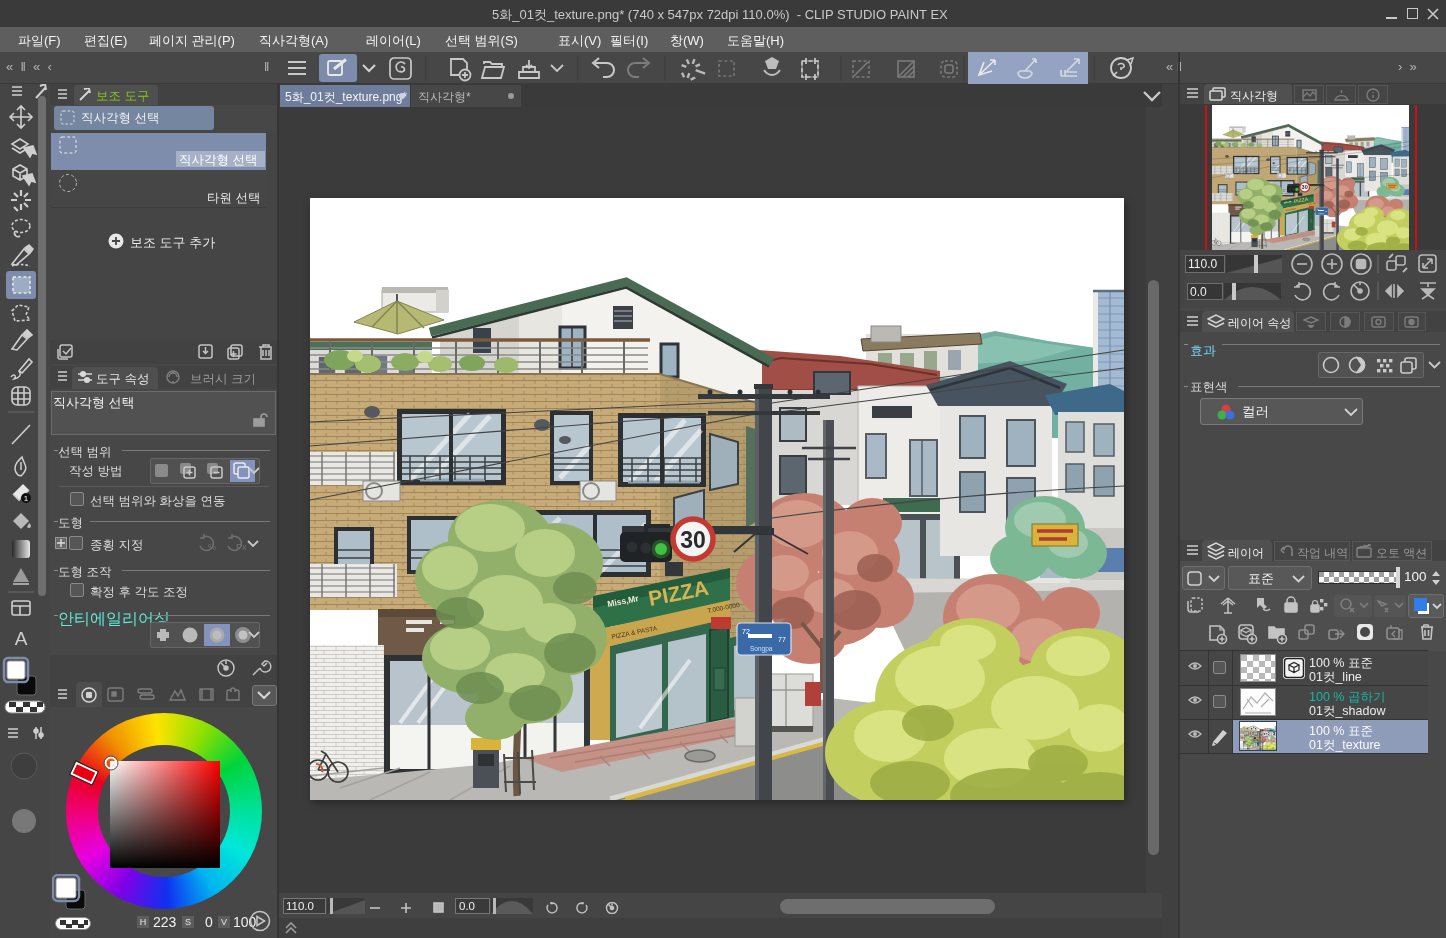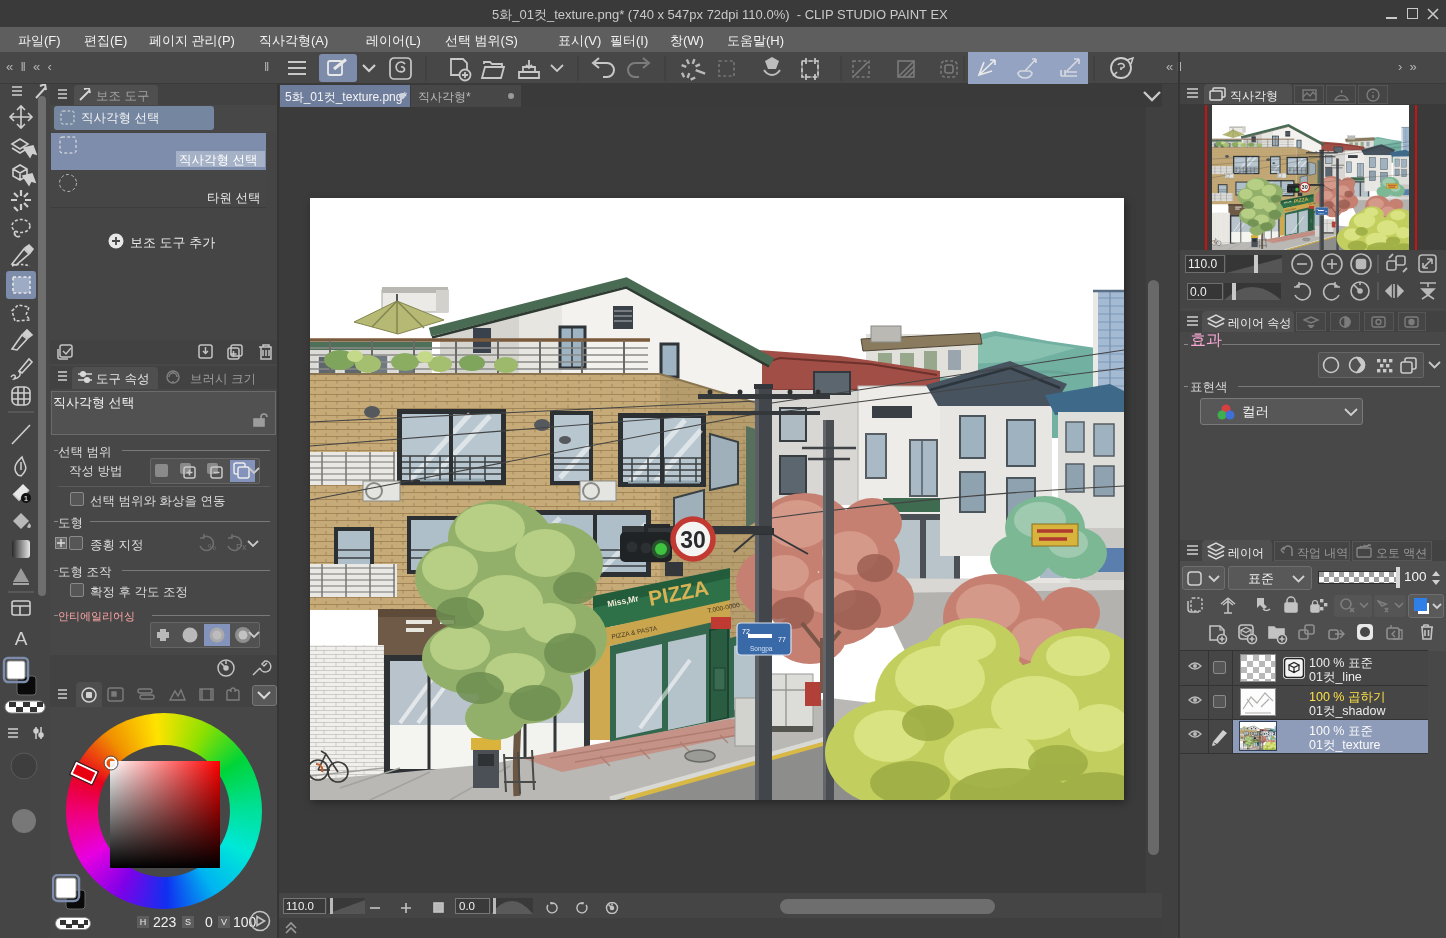--- a/index.html
+++ b/index.html
@@ -225,21 +225,21 @@
       </linearGradient>
     </defs>
 </svg>
 
 <div class="a" style="left:50px;top:84px;width:227px;height:21px;background:#424242"></div>
 <div class="a" style="left:74px;top:85px;width:84px;height:20px;background:#4f4f4f;border-radius:4px 4px 0 0"></div>
 <svg class="a" style="left:56px;top:88px" width="100" height="16">
     <path d="M2,2h9M2,6h9M2,10h9" stroke="#cfcfcf" stroke-width="1.4"></path>
     <path d="M24,12 L34,2 M28,1l5,-1 1,5" stroke="#d8d8d8" stroke-width="1.8" fill="none"></path>
   </svg>
-<div class="a tx" style="left:96px;top:88px;font-size:12.5px;color:#a3a3a3">보조 도구</div>
+<div class="a tx" style="left:96px;top:88px;font-size:12.5px;color:#84cc16">보조 도구</div>
 <div class="a" style="left:54px;top:106px;width:160px;height:24px;background:#7586a1;border-radius:3px"></div>
 <svg class="a" style="left:60px;top:110px" width="16" height="16">
     <rect x="1" y="1" width="13" height="13" stroke="#e0e0e0" fill="none" stroke-dasharray="2.6 2" rx="2"></rect>
   </svg>
 <div class="a tx" style="left:81px;top:110px;font-size:12.5px;color:#f2f2f2">직사각형 선택</div>
 <div class="a" style="left:50px;top:132px;width:227px;height:208px;background:#454545"></div>
 <div class="a" style="left:51px;top:133px;width:215px;height:37px;background:#7e8dab"></div>
 <svg class="a" style="left:59px;top:136px" width="20" height="20">
     <rect x="1" y="1" width="16" height="16" stroke="#ececec" fill="none" stroke-dasharray="3 2.2" rx="2"></rect>
   </svg>
@@ -343,21 +343,21 @@
     </g>
 </svg>
 <svg class="a" style="left:247px;top:540px" width="12" height="9">
     <path d="M1,1 l5,5 5,-5" stroke="#c9c9c9" stroke-width="1.8" fill="none"></path>
   </svg>
 <div class="a tx" style="left:58px;top:564px;font-size:12.5px;color:#dcdcdc">도형 조작</div>
 <div class="a" style="left:54px;top:570px;width:4px;height:1px;background:#8a8a8a"></div>
 <div class="a" style="left:122px;top:570px;width:148px;height:1px;background:#7a7a7a"></div>
 <div class="a" style="left:70px;top:583px;width:14px;height:14px;background:#565656;border:1.4px solid #8a8a8a;border-radius:2px"></div>
 <div class="a tx" style="left:90px;top:584px;font-size:12.5px;color:#dcdcdc">확정 후 각도 조정</div>
-<div class="a tx" style="left:58px;top:609px;font-size:11px;color:#fca5a5">안티에일리어싱</div>
+<div class="a tx" style="left:58px;top:609px;font-size:16px;color:#5eead4">안티에일리어싱</div>
 <div class="a" style="left:54px;top:615px;width:4px;height:1px;background:#8a8a8a"></div>
 <div class="a" style="left:152px;top:615px;width:118px;height:1px;background:#7a7a7a"></div>
 <div class="a" style="left:150px;top:622px;width:110px;height:26px;background:#515151;border:1px solid #666;border-radius:2px"></div>
 <svg class="a" style="left:151px;top:623px" width="108" height="24">
 <path d="M9,6h6v3h3v6h-3v3h-6v-3h-3v-6h3z" fill="#b9b9b9"></path>
 <circle cx="39" cy="12" r="7.5" fill="#b9b9b9"></circle>
 <rect x="53" y="1" width="26" height="22" fill="#8393bc"></rect>
 <circle cx="66" cy="12" r="7.5" fill="#a9a9ab"></circle>
     <circle cx="66" cy="12" r="4.5" fill="#bcbcbe"></circle>
 <circle cx="92" cy="12" r="8" fill="#8e8e8e"></circle>
@@ -985,21 +985,21 @@
 <div class="a" style="left:1364px;top:312px;width:30px;height:19px;background:#454545;border:1px solid #565656"></div>
 <svg class="a" style="left:1371px;top:316px" width="16" height="12" fill="none" stroke="#8a8a8a" stroke-width="1.4" opacity=".8">
     <rect x="1" y="1" width="13" height="10" rx="2"></rect>
     <circle cx="7.5" cy="6" r="2.5"></circle>
   </svg>
 <div class="a" style="left:1398px;top:312px;width:28px;height:19px;background:#454545;border:1px solid #565656"></div>
 <svg class="a" style="left:1404px;top:316px" width="16" height="12" fill="none" stroke="#8a8a8a" stroke-width="1.4" opacity=".8">
     <rect x="1" y="1" width="13" height="10" rx="2"></rect>
     <circle cx="7.5" cy="6" r="2.5" fill="#8a8a8a"></circle>
   </svg>
-<div class="a tx" style="left:1190px;top:330px;font-size:16px;color:#f9a8d4">효과</div>
+<div class="a tx" style="left:1190px;top:342px;font-size:13px;color:#7dd3fc">효과</div>
 <div class="a" style="left:1184px;top:344px;width:4px;height:1px;background:#8a8a8a"></div>
 <div class="a" style="left:1222px;top:344px;width:218px;height:1px;background:#7a7a7a"></div>
 <div class="a" style="left:1318px;top:352px;width:106px;height:26px;background:#515151;border:1px solid #666;border-radius:2px"></div>
 <svg class="a" style="left:1322px;top:356px" width="100" height="18" fill="none" stroke="#c9c9c9" stroke-width="1.6">
 <circle cx="9" cy="9" r="7.5"></circle>
 <g transform="translate(26,0)">
       <circle cx="9" cy="9" r="7.5"></circle>
       <path d="M9,1.5 a7.5,7.5 0 0 1 0,15 l5,-7.5z" fill="#c9c9c9"></path>
     </g>
 <g transform="translate(52,0)" fill="#c9c9c9" stroke="none">
@@ -1184,20 +1184,20 @@
     <g stroke="#222" stroke-width="1.2" fill="none">
       <path d="M6,8 L11,5.5 16,8 11,10.5z M6,8 v5 l5,2.5 5,-2.5 v-5 M11,10.5 v5"></path>
     </g>
   </svg>
 <div class="a tx" style="left:1309px;top:655px;font-size:12.5px;color:#ececec">100 % 표준</div>
 <div class="a tx" style="left:1309px;top:669px;font-size:12.5px;color:#ececec">01컷_line</div>
 <div class="a" style="left:1240px;top:688px;width:36px;height:28px;background:#fdfdfd;border:1px solid #8a8a8a"></div>
 <svg class="a" style="left:1241px;top:689px" width="34" height="26">
     <path d="M2,20 L10,8 16,14 24,4 32,12 M4,24 h26 M6,10 l6,8 M20,18 l8,-8" stroke="#b0aeac" stroke-width="1.2" fill="none"></path>
   </svg>
-<div class="a tx" style="left:1309px;top:689px;font-size:12.5px;color:#fde047">100 % 곱하기</div>
+<div class="a tx" style="left:1309px;top:689px;font-size:12.5px;color:#14b8a6">100 % 곱하기</div>
 <div class="a tx" style="left:1309px;top:703px;font-size:12.5px;color:#ececec">01컷_shadow</div>
 <div class="a" style="left:1239px;top:721px;width:38px;height:30px;background:#fff;border:1px solid #30415e"></div>
 <svg class="a" style="left:1240px;top:722px" width="36" height="28" viewBox="0 0 814 602" preserveAspectRatio="none">
     <use href="#art0"></use>
   </svg>
 <div class="a tx" style="left:1309px;top:723px;font-size:12.5px;color:#fafafa">100 % 표준</div>
 <div class="a tx" style="left:1309px;top:737px;font-size:12.5px;color:#fafafa">01컷_texture</div>
 
 </body></html>

